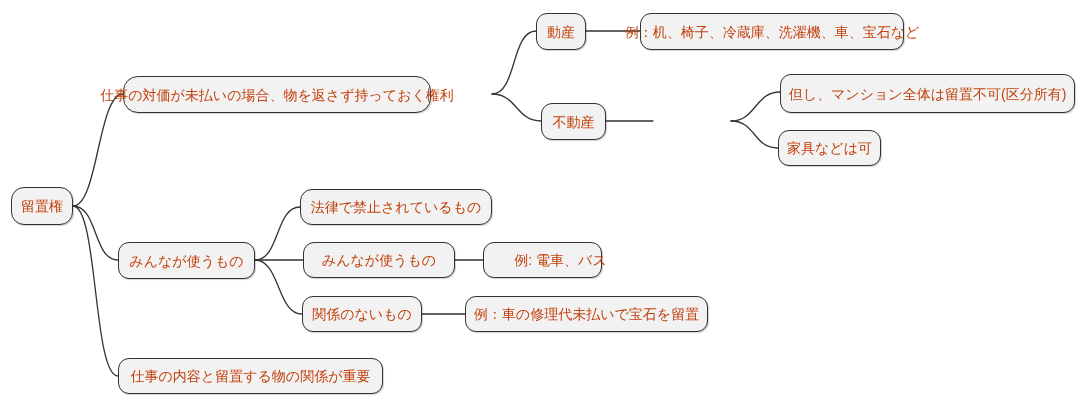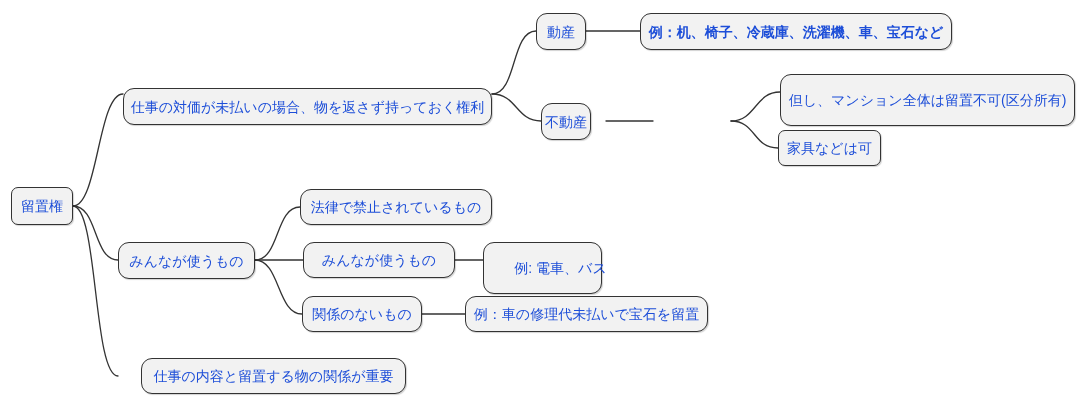--- a/index.html
+++ b/index.html
@@ -34,26 +34,26 @@
     box-sizing: border-box;
     display: flex;
     align-items: center;
     justify-content: center;
     background: var(--fill, #f2f2f2);
     border: 1.5px solid var(--border, #333333);
     border-radius: 11px;
     box-shadow: 1px 1px 1px rgba(0,0,0,0.18);
     font-size: 14px;
     line-height: 1;
-    color: #1d4ed8;
+    color: #c2410c;
     white-space: nowrap;
     padding: 0 4px;
   }
   .node.root {
-    border-radius: 7px;
+    border-radius: 13px;
   }
 </style>
 </head>
 <body>
 
 <div class="canvas">
 
   <svg class="edges" viewBox="0 0 1087 415" xmlns="http://www.w3.org/2000/svg">
     <path d="M73,206 C98,206 98,94 123,94"></path>
     <path d="M73,206 C98,206 93,260 118,260"></path>
@@ -66,40 +66,40 @@
     <path d="M731,121 C756,121 753,148 778,148"></path>
     <path d="M255,260 C280,260 275,207 300,207"></path>
     <path d="M255,260 L303,260"></path>
     <path d="M438,260 L483,260"></path>
     <path d="M255,260 C280,260 277,314 302,314"></path>
     <path d="M422,314 L465,314"></path>
   </svg>
 
   <div class="node root" style="left:11px;  top:187px; width:62px;  height:38px;">留置権</div>
 
-  <div class="node" style="left:123px; top:88px;  width:369px; height:37px;">仕事の対価が未払いの場合、物を返さず持っておく権利</div>
+  <div class="node" style="left:123px; top:76px;  width:308px; height:37px;border-radius:15px;">仕事の対価が未払いの場合、物を返さず持っておく権利</div>
 
   <div class="node" style="left:536px; top:13px;  width:50px;  height:37px;">動産</div>
 
-  <div class="node" style="left:640px; top:13px;  width:312px; height:37px;font-weight:bold;">例：机、椅子、冷蔵庫、洗濯機、車、宝石など</div>
+  <div class="node" style="left:640px; top:13px;  width:264px; height:37px;">例：机、椅子、冷蔵庫、洗濯機、車、宝石など</div>
 
-  <div class="node" style="left:541px; top:103px; width:50px;  height:37px;">不動産</div>
+  <div class="node" style="left:541px; top:103px; width:65px;  height:37px;">不動産</div>
 
 
-  <div class="node" style="left:780px; top:74px;  width:295px; height:52px;">但し、マンション全体は留置不可(区分所有)</div>
+  <div class="node" style="left:780px; top:74px;  width:295px; height:39px;">但し、マンション全体は留置不可(区分所有)</div>
 
-  <div class="node" style="left:778px; top:130px; width:103px; height:36px;border-radius:7px;">家具などは可</div>
+  <div class="node" style="left:778px; top:130px; width:103px; height:36px;">家具などは可</div>
 
   <div class="node" style="left:118px; top:242px; width:137px; height:37px;">みんなが使うもの</div>
 
-  <div class="node" style="left:300px; top:189px; width:192px; height:36px;">法律で禁止されているもの</div>
+  <div class="node" style="left:300px; top:189px; width:192px; height:36px;border-radius:12px;">法律で禁止されているもの</div>
 
   <div class="node" style="left:303px; top:242px; width:152px; height:36px;">みんなが使うもの</div>
 
-  <div class="node" style="left:483px; top:242px; width:119px; height:52px;padding-left:40px;">例: 電車、バス</div>
+  <div class="node" style="left:483px; top:242px; width:119px; height:36px;padding-left:40px;">例: 電車、バス</div>
 
   <div class="node" style="left:302px; top:296px; width:120px; height:36px;">関係のないもの</div>
 
   <div class="node" style="left:465px; top:296px; width:243px; height:36px;text-align:center;">例：車の修理代未払いで宝石を留置</div>
 
-  <div class="node" style="left:118px; top:358px; width:265px; height:36px;margin-left:23px;">仕事の内容と留置する物の関係が重要</div>
+  <div class="node" style="left:118px; top:358px; width:265px; height:36px;">仕事の内容と留置する物の関係が重要</div>
 
 </div>
 
 </body></html>

